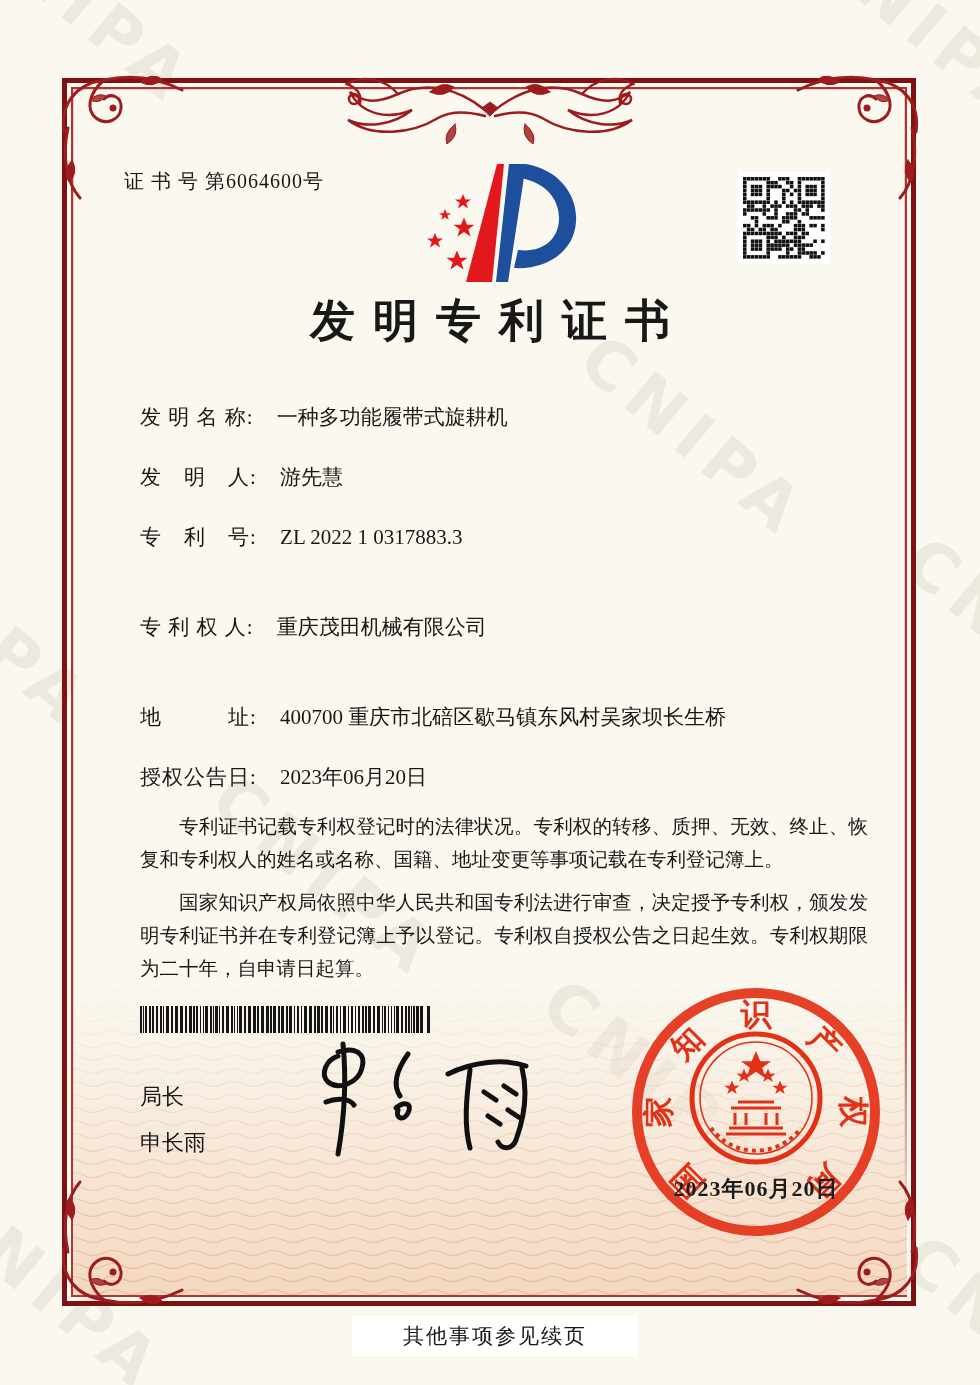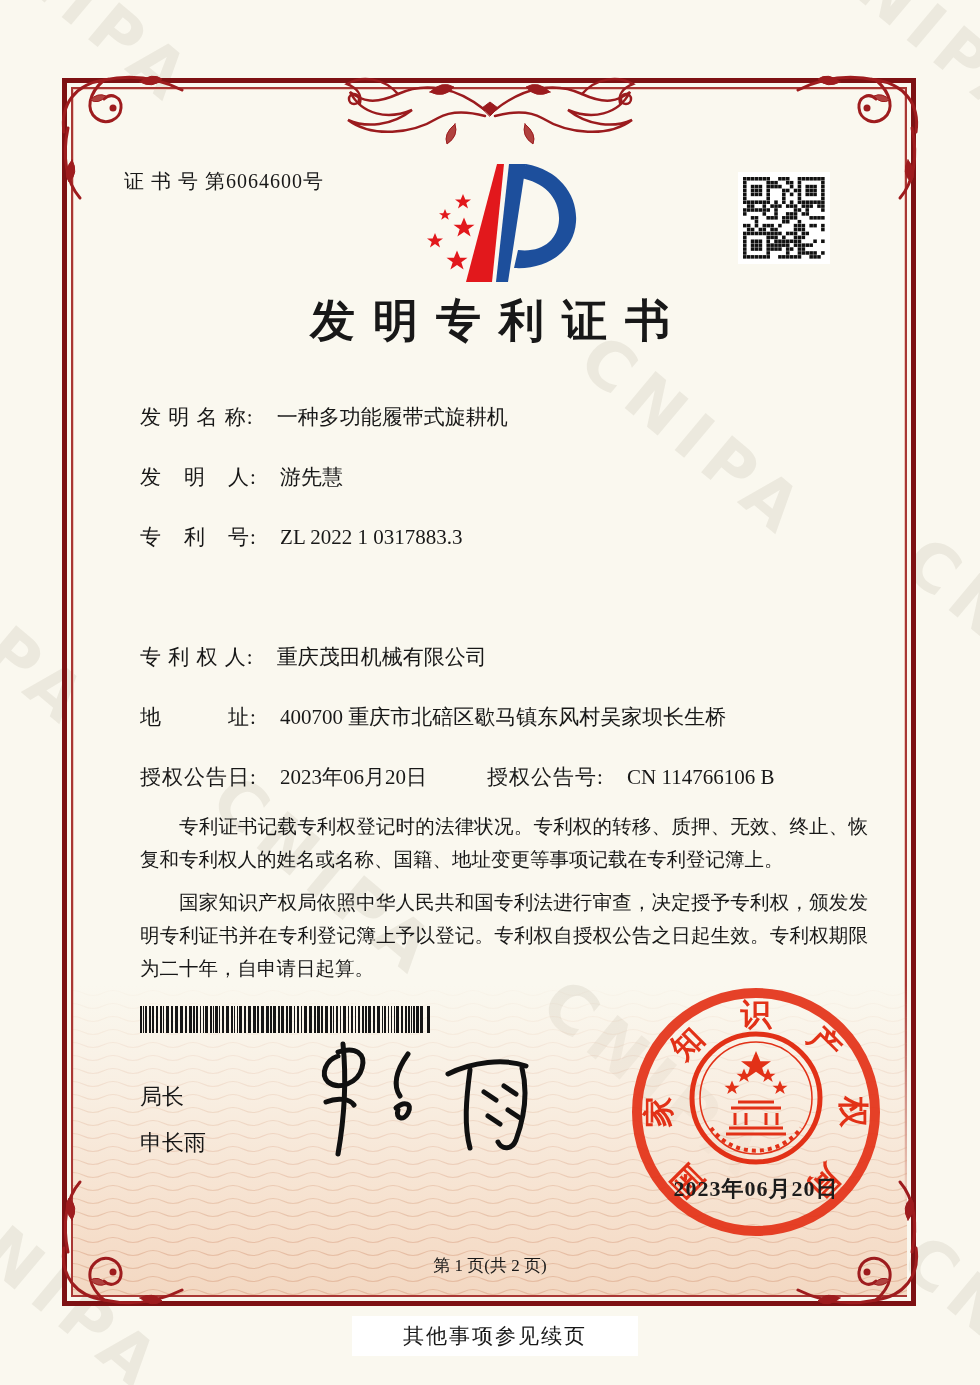--- a/index.html
+++ b/index.html
@@ -32,21 +32,21 @@
   .certno{position:absolute;left:124px;top:168px;font-size:20px;letter-spacing:1px;}
   .logo{position:absolute;left:408px;top:158px;}
   .qr{position:absolute;left:738px;top:172px;width:92px;height:92px;background:#fff;padding:5px;box-sizing:border-box;}
   .title{position:absolute;left:0;top:291px;width:100%;text-align:center;font-size:45px;font-weight:700;
          letter-spacing:18px;text-indent:18px;}
 
   .row{position:absolute;left:140px;font-size:21px;white-space:nowrap;}
   .row .lab{letter-spacing:1px;}
   .row .val{margin-left:18px;}
   .r1{top:403px;} .r2{top:463px;} .r3{top:523px;} .r4{top:583px;}
-  .r5{top:643px;} .r6{top:703px;} .r7{top:763px;width:740px;}
+  .r5{top:613px;} .r6{top:703px;} .r7{top:763px;width:740px;}
   .grant2{position:absolute;left:347px;top:0;white-space:nowrap;}
 
   .paras{position:absolute;left:140px;top:810px;width:728px;font-size:19.5px;line-height:33px;text-align:justify;}
   .paras p{margin:0 0 10px 0;text-indent:2em;}
 
   .barcode{position:absolute;left:140px;top:1006px;width:290px;height:27px;}
 
   .sig-title{position:absolute;left:140px;top:1082px;font-family:"DejaVu Sans","Liberation Sans",sans-serif;font-size:22px;}
   .sig-name{position:absolute;left:140px;top:1128px;font-family:Liberation Sans, sans-serif;font-size:22px;}
   .signature{position:absolute;left:280px;top:1040px;}
@@ -440,24 +440,20 @@
     <span class="lab">专 利 权 人:</span>
     <span class="val">重庆茂田机械有限公司</span>
   </div>
   <div class="row r6">
     <span class="lab">地　　　址:</span>
     <span class="val">400700 重庆市北碚区歇马镇东风村吴家坝长生桥</span>
   </div>
   <div class="row r7">
     <span class="lab">授权公告日:</span>
     <span class="val">2023年06月20日</span>
-    <span class="grant2">
-      <span class="lab">授权公告号:</span>
-      <span class="val">CN 114766106 B</span>
-    </span>
   </div>
 
   <div class="paras">
     <p>专利证书记载专利权登记时的法律状况。专利权的转移、质押、无效、终止、恢复和专利权人的姓名或名称、国籍、地址变更等事项记载在专利登记簿上。</p>
     <p>国家知识产权局依照中华人民共和国专利法进行审查，决定授予专利权，颁发发明专利证书并在专利登记簿上予以登记。专利权自授权公告之日起生效。专利权期限为二十年，自申请日起算。</p>
   </div>
 
   <svg class="barcode" id="barcode" viewBox="0 0 290 27" preserveAspectRatio="none">
       <rect x="0" y="0" width="2" height="27" fill="#151515"></rect>
       <rect x="3" y="0" width="1" height="27" fill="#151515"></rect>
@@ -587,16 +583,15 @@
           <path d="M49,85 v12 M60,85 v12 M80,85 v12 M91,85 v12"></path>
           <path d="M43,100 h54"></path>
           <path d="M40,106 h60"></path>
         </g>
         <path d="M25,100 A56,56 0 0 0 115,100" stroke-width="4" stroke-dasharray="4 4"></path>
       </g>
     </svg>
     <div class="seal-date">2023年06月20日</div>
   </div>
 
-  <div class="page-info">第 1 页(共 2 页)</div>
   <div class="note-box">其他事项参见续页</div>
 
 </div>
 
 </body></html>

